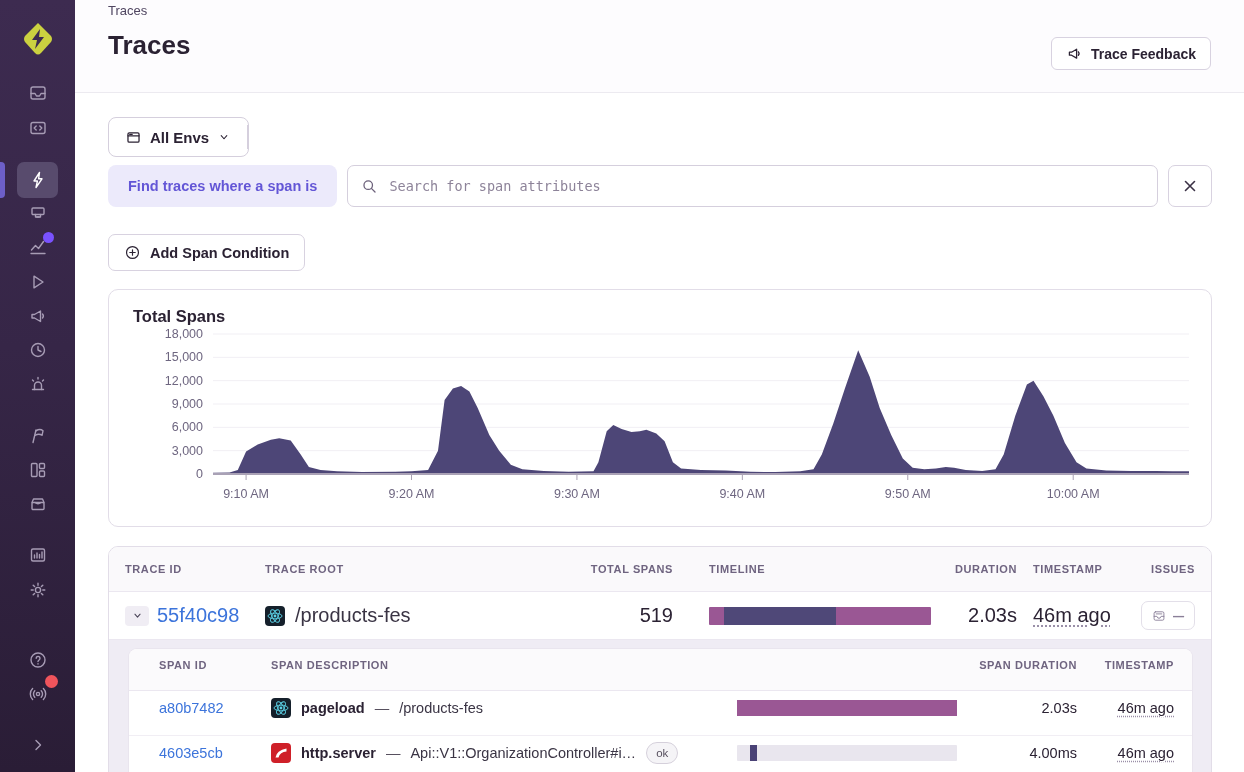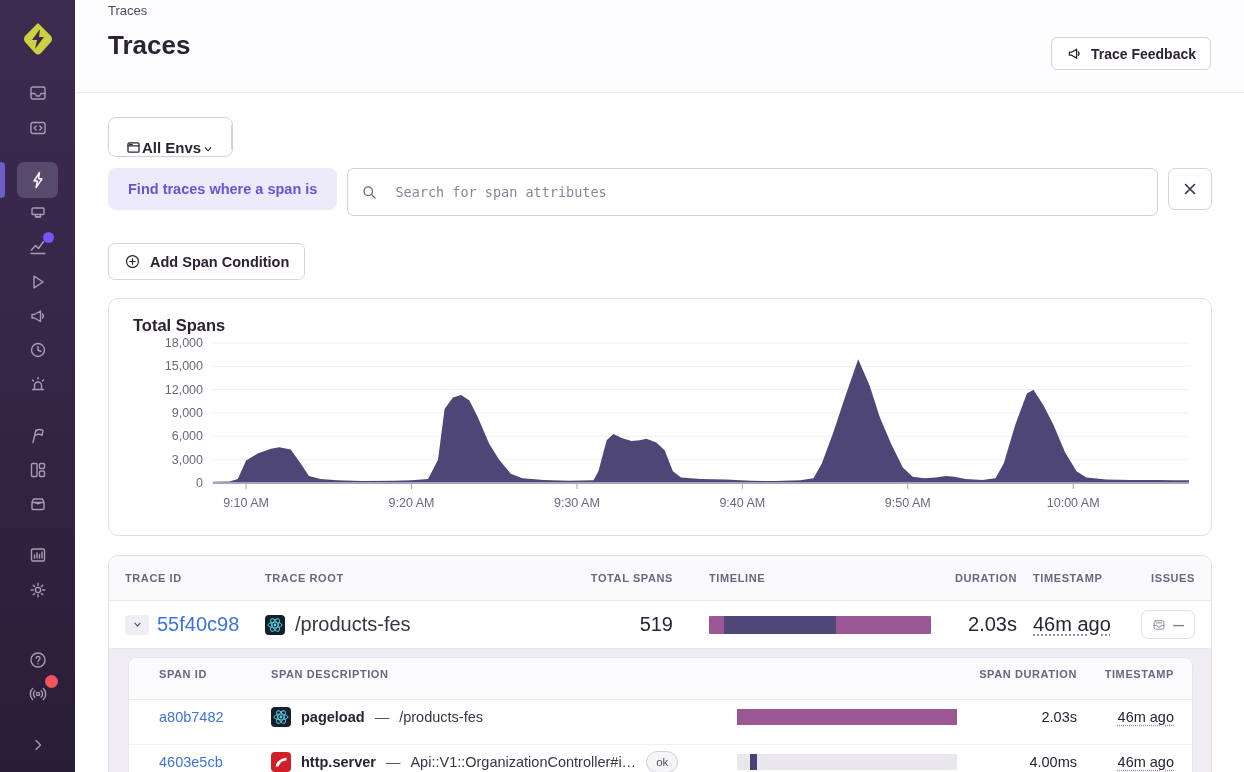--- a/index.html
+++ b/index.html
@@ -24,28 +24,28 @@
   .breadcrumb { position:absolute; left:33px; top:3px; font-size:13px; color:#4f4560; }
   .page-title { position:absolute; left:33px; top:30px; font-size:26px; font-weight:700; color:#2b2233; }
   .feedback-btn { position:absolute; right:33px; top:37px; height:33px; display:inline-flex; align-items:center; gap:8px;
     padding:0 14px; background:#fff; border:1px solid #d8d2e0; border-radius:6px; font-size:14px; font-weight:700; color:#2b2233; cursor:pointer; }
   .feedback-btn svg { stroke:#2b2233; fill:none; stroke-width:1.5; stroke-linecap:round; stroke-linejoin:round; }
 
   
   .content { position:absolute; left:75px; top:94px; right:0; bottom:0; background:#fff; padding:23px 32px 0 33px; }
 
   .filter-bar { display:inline-flex; align-items:center; height:40px; border:1px solid #d5cfdd; border-radius:8px; background:#fff; }
-  .filter-seg { display:inline-flex; align-items:flex-end; padding:0 16px; height:100%; font-size:15px; font-weight:700; color:#2b2233; cursor:pointer; }
+  .filter-seg { display:inline-flex; align-items:center; gap:8px; padding:0 16px; height:100%; font-size:15px; font-weight:700; color:#2b2233; cursor:pointer; }
   .filter-seg svg { stroke:#2b2233; fill:none; stroke-width:1.5; stroke-linecap:round; stroke-linejoin:round; }
   .filter-divider { width:1px; height:24px; background:#d5cfdd; }
 
   .search-row { display:flex; align-items:stretch; margin-top:8px; gap:10px; }
   .where-label { display:flex; align-items:center; padding:0 20px; height:42px; background:#eceafb; border-radius:8px;
     color:#6356d6; font-size:14.5px; font-weight:700; }
-  .search-box { flex:1; display:flex; align-items:center; gap:17px; height:48px; border:1px solid #d5cfdd; border-radius:7px; padding:0 13px; background:#fff; }
+  .search-box { flex:1; display:flex; align-items:center; gap:11px; height:42px; border:1px solid #d5cfdd; border-radius:7px; padding:0 13px; background:#fff; }
   .search-box svg { stroke:#6b607a; fill:none; stroke-width:1.5; stroke-linecap:round; }
   .search-box input { border:none; outline:none; flex:1; font-family:"DejaVu Sans Mono",monospace; font-size:13.5px; color:#2b2233; background:transparent; }
   .search-box input::placeholder { color:#8d8399; }
   .close-btn { width:44px; height:42px; border:1px solid #d8d2e0; border-radius:7px; background:#fff; display:flex; align-items:center; justify-content:center; cursor:pointer; }
   .close-btn svg { stroke:#3a3145; stroke-width:1.6; stroke-linecap:round; }
 
   .add-cond-btn { margin-top:27px; display:inline-flex; align-items:center; gap:9px; height:37px; padding:0 15px;
     background:#fff; border:1px solid #d8d2e0; border-radius:7px; font-size:14.5px; font-weight:700; color:#2b2233; cursor:pointer; }
   .add-cond-btn svg { stroke:#2b2233; fill:none; stroke-width:1.4; stroke-linecap:round; }
 

